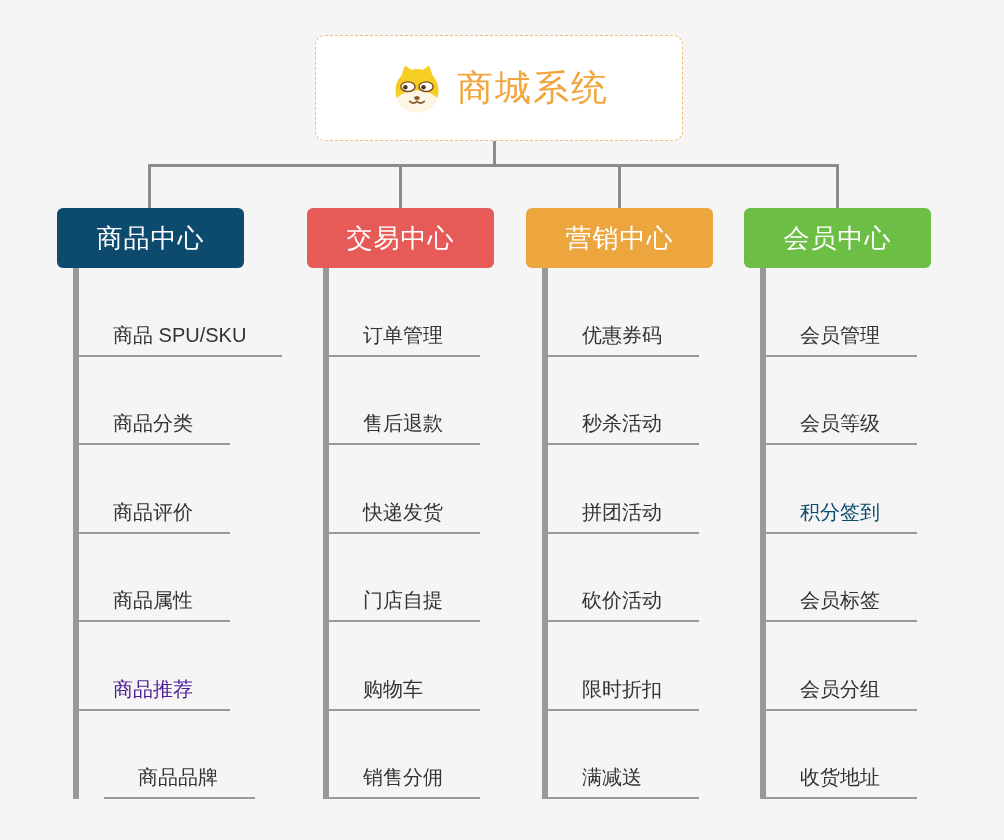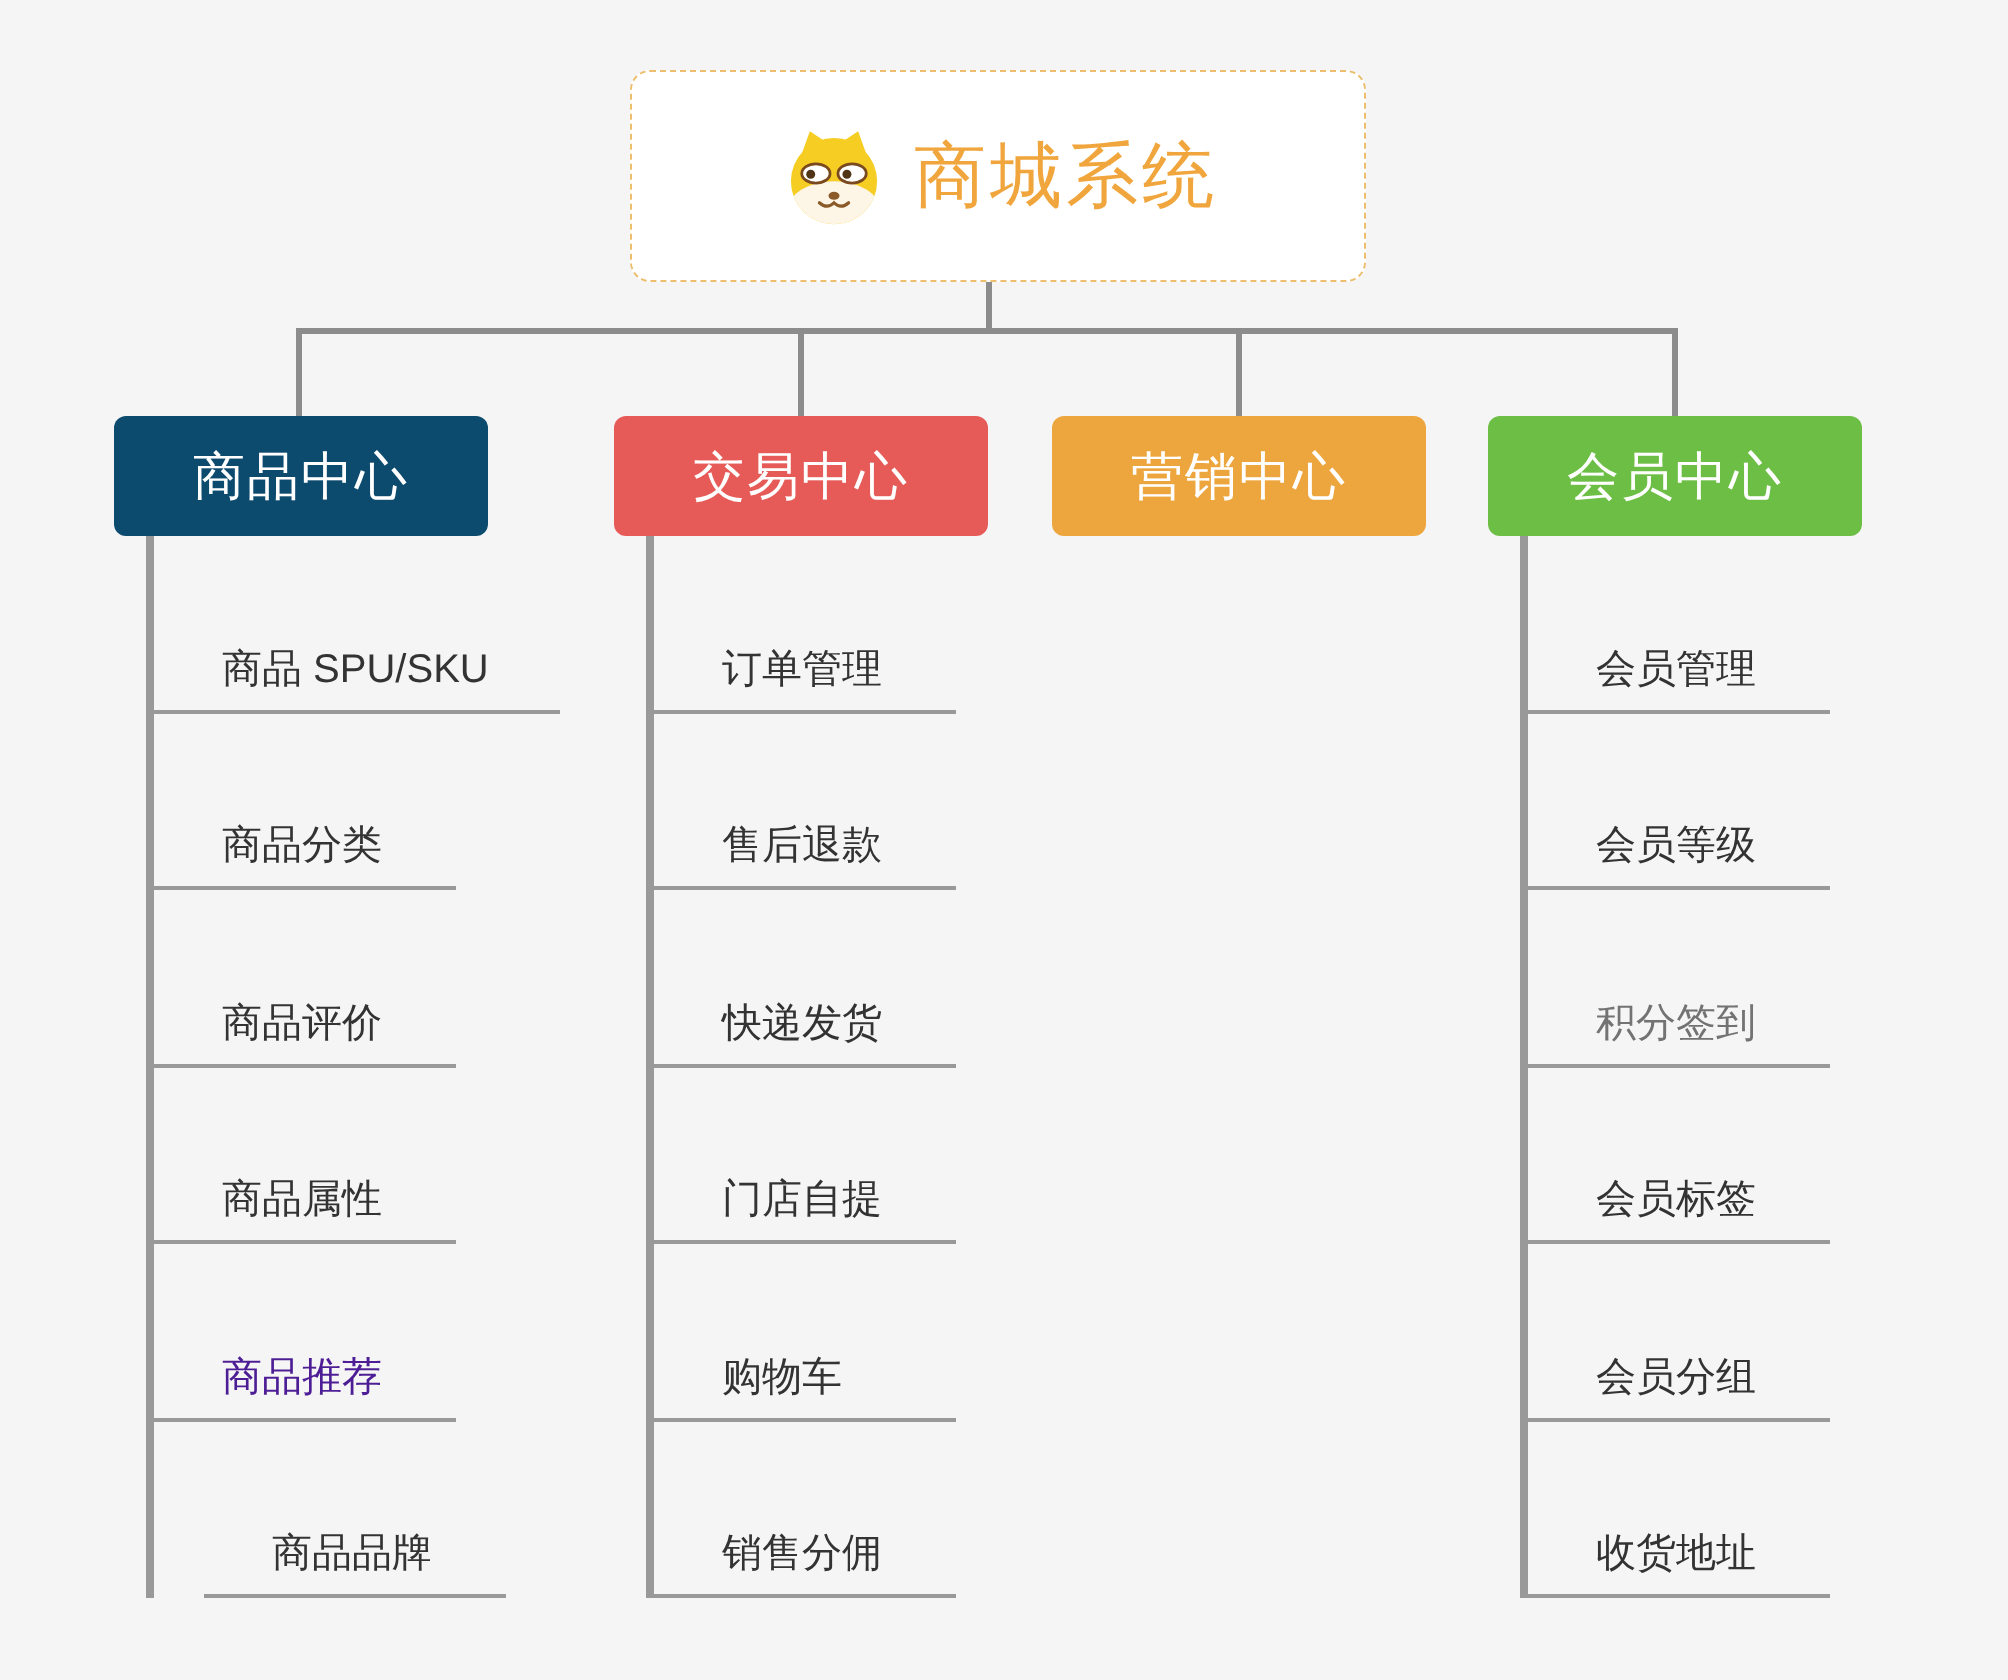--- a/index.html
+++ b/index.html
@@ -72,21 +72,21 @@
     align-items: center;
     justify-content: center;
     color: #ffffff;
     font-size: 26px;
     letter-spacing: 1px;
     cursor: pointer;
   }
 
   .children {
     margin-left: 16px;
-    border-left: 4px solid #c2410c;
+    border-left: 6px solid #c2410c;
     width: max-content;
   }
   .child-item {
     box-sizing: border-box;
     height: 88.5px;
     width: max-content;
     min-width: 151px;
     padding: 0 36px 8px 34px;
     border-bottom: 2px solid #999999;
     display: flex;
@@ -183,35 +183,55 @@
           <div class="child-item" style="border-bottom-color: rgb(153, 153, 153);">
             <span style="color: rgb(51, 51, 51);">销售分佣</span>
           </div>
         </div>
   </div>
 
   <div class="branch branch-3">
     <div class="branch-header" style="background: rgb(237, 166, 62);">
       <span class="branch-label">营销中心</span>
     </div>
+    <div class="children" style="border-left-color: rgb(153, 153, 153);">
+          <div class="child-item" style="border-bottom-color: rgb(153, 153, 153);">
+            <span style="color: rgb(51, 51, 51);">优惠券码</span>
+          </div>
+          <div class="child-item" style="border-bottom-color: rgb(153, 153, 153);">
+            <span style="color: rgb(51, 51, 51);">秒杀活动</span>
+          </div>
+          <div class="child-item" style="border-bottom-color: rgb(153, 153, 153);">
+            <span style="color: rgb(51, 51, 51);">拼团活动</span>
+          </div>
+          <div class="child-item" style="border-bottom-color: rgb(153, 153, 153);">
+            <span style="color: rgb(51, 51, 51);">砍价活动</span>
+          </div>
+          <div class="child-item" style="border-bottom-color: rgb(153, 153, 153);">
+            <span style="color: rgb(51, 51, 51);">限时折扣</span>
+          </div>
+          <div class="child-item" style="border-bottom-color: rgb(153, 153, 153);">
+            <span style="color: rgb(51, 51, 51);">满减送</span>
+          </div>
+        </div>
   </div>
 
   <div class="branch branch-4">
     <div class="branch-header" style="background: rgb(108, 190, 69);">
       <span class="branch-label">会员中心</span>
     </div>
     <div class="children" style="border-left-color: rgb(153, 153, 153);">
           <div class="child-item" style="border-bottom-color: rgb(153, 153, 153);">
             <span style="color: rgb(51, 51, 51);">会员管理</span>
           </div>
           <div class="child-item" style="border-bottom-color: rgb(153, 153, 153);">
             <span style="color: rgb(51, 51, 51);">会员等级</span>
           </div>
           <div class="child-item" style="border-bottom-color: rgb(153, 153, 153);">
-            <span style="color: #737373; text-align: center;">积分签到</span>
+            <span style="color: #0c4a6e; text-align: center;">积分签到</span>
           </div>
           <div class="child-item" style="border-bottom-color: rgb(153, 153, 153);">
             <span style="color: rgb(51, 51, 51);">会员标签</span>
           </div>
           <div class="child-item" style="border-bottom-color: rgb(153, 153, 153);">
             <span style="color: rgb(51, 51, 51);">会员分组</span>
           </div>
           <div class="child-item" style="border-bottom-color: rgb(153, 153, 153);">
             <span style="color: rgb(51, 51, 51);">收货地址</span>
           </div>

